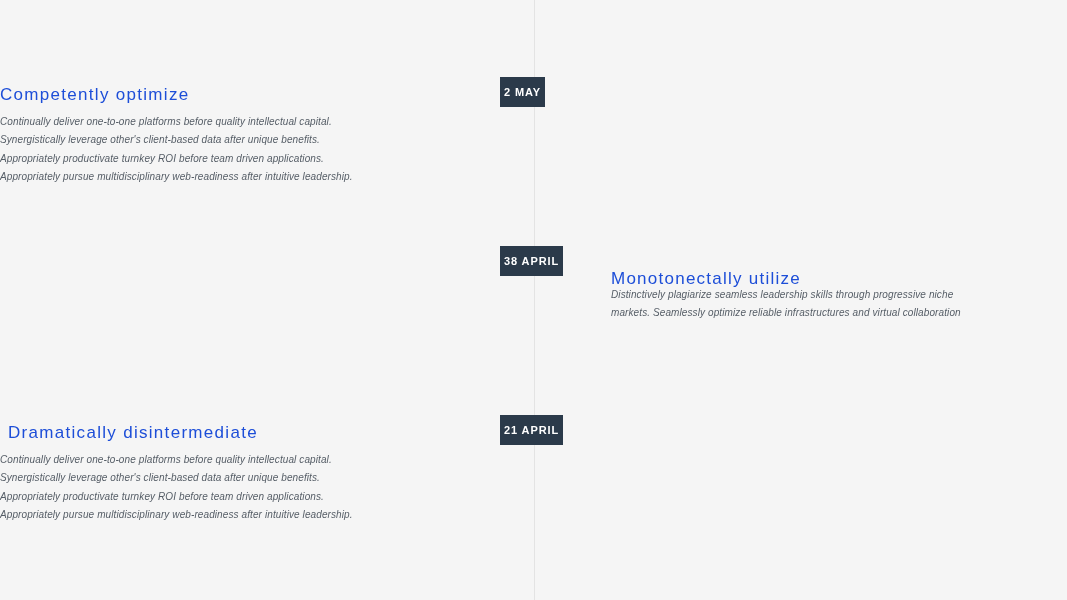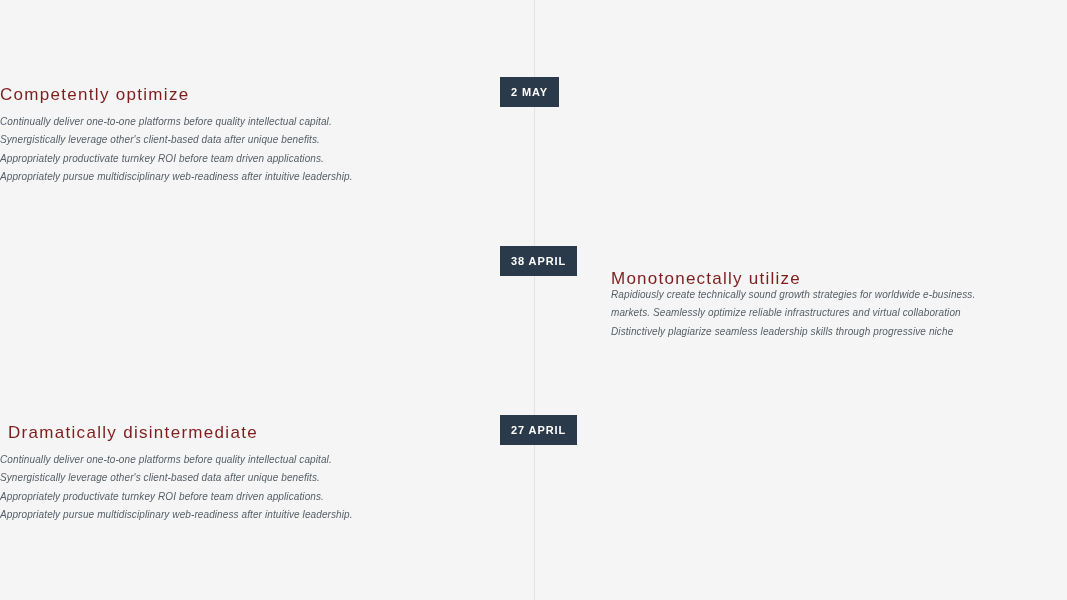--- a/index.html
+++ b/index.html
@@ -46,33 +46,33 @@
   
   .date-badge {
     position: absolute;
     background: #2b3a4a;
     color: #ffffff;
     font-size: 11px;
     font-weight: bold;
     letter-spacing: 0.9px;
     line-height: 30px;
     height: 30px;
-    padding: 0 11px;
+    padding: 0 4px;
     white-space: nowrap;
     box-sizing: border-box;
     text-align: center;
   }
   
   .side-left .date-badge  { left: 500px; top: 0; }
   .side-right .date-badge { left: 500px; top: 0; }
 
   .entry-title {
     font-size: 17px;
     font-weight: 400;
-    color: #7f1d1d;
+    color: #1d4ed8;
     letter-spacing: 1.3px;
     margin: 0;
     line-height: 22px;
     white-space: nowrap;
   }
   .side-right .entry-title {
     letter-spacing: 1.25px;
   }
 
   .entry-body {
@@ -122,30 +122,29 @@
         <span class="line">Appropriately pursue multidisciplinary web-readiness after intuitive leadership.</span>
       </p>
     </div>
   </div>
 
   <div class="entry side-right" id="entry-1">
     <div class="entry-inner">
       <div class="date-badge">38 APRIL</div>
       <h2 class="entry-title">Monotonectally utilize</h2>
       <p class="entry-body">
-        <span class="line">Rapidiously create technically sound growth strategies for worldwide e-business.</span>
+        <span class="line">Distinctively plagiarize seamless leadership skills through progressive niche</span>
         <span class="line">markets. Seamlessly optimize reliable infrastructures and virtual collaboration</span>
-        <span class="line">Distinctively plagiarize seamless leadership skills through progressive niche</span>
       </p>
     </div>
   </div>
 
   <div class="entry side-left" id="entry-2">
     <div class="entry-inner">
-      <div class="date-badge">27 APRIL</div>
+      <div class="date-badge">21 APRIL</div>
       <h2 class="entry-title">Dramatically disintermediate</h2>
       <p class="entry-body">
         <span class="line">Continually deliver one-to-one platforms before quality intellectual capital.</span>
         <span class="line">Synergistically leverage other's client-based data after unique benefits.</span>
         <span class="line">Appropriately productivate turnkey ROI before team driven applications.</span>
         <span class="line">Appropriately pursue multidisciplinary web-readiness after intuitive leadership.</span>
       </p>
     </div>
   </div>
 

